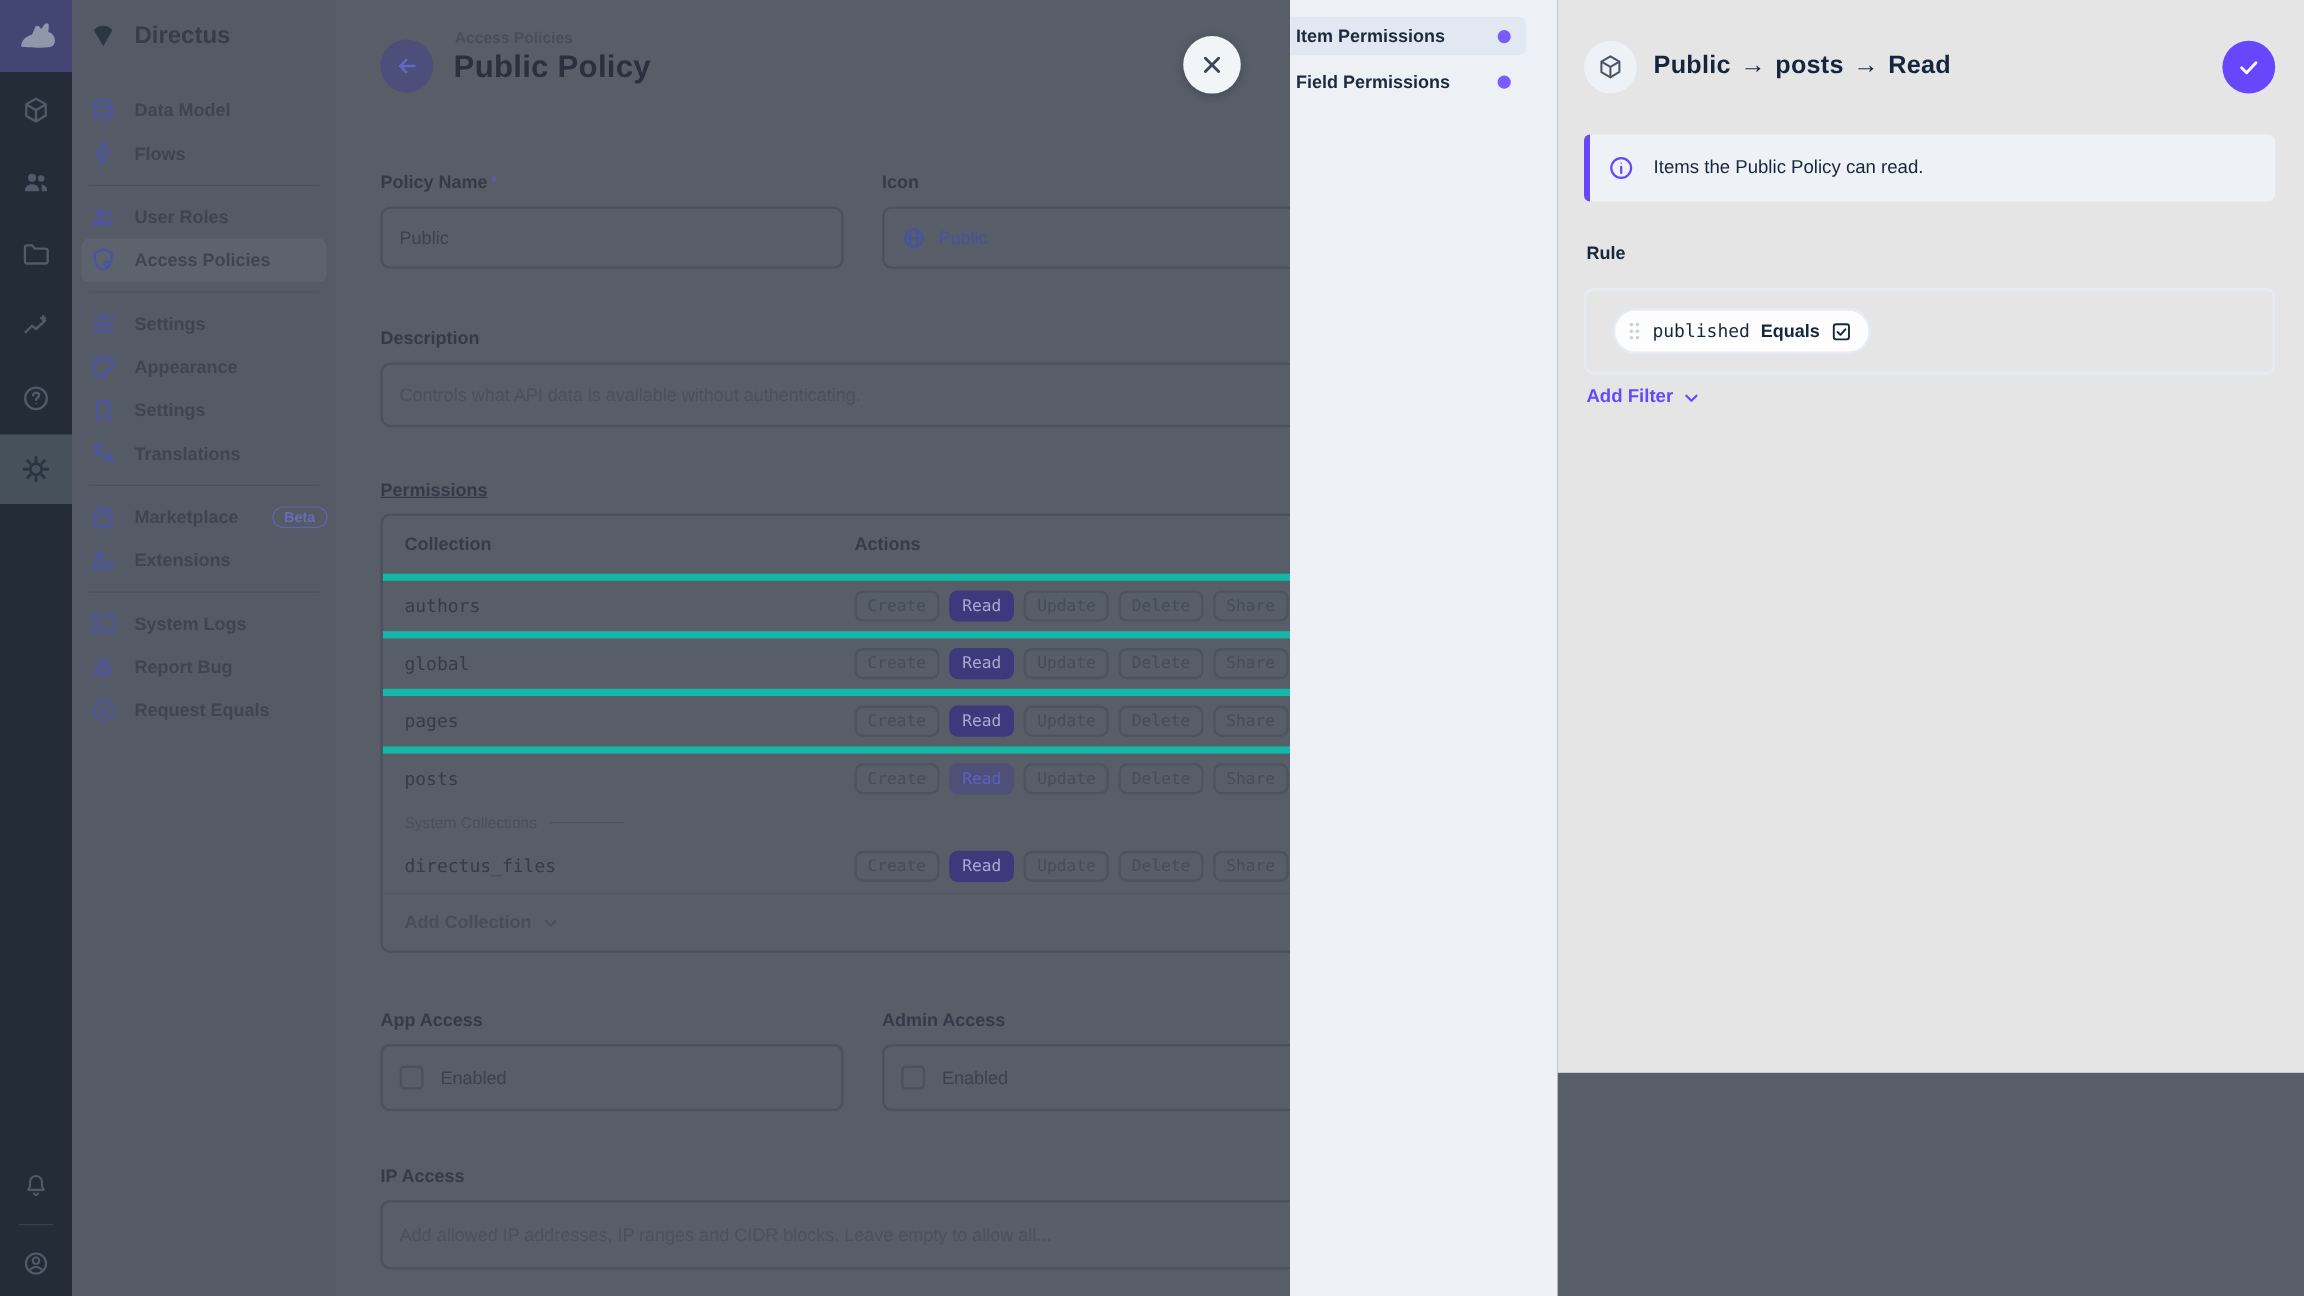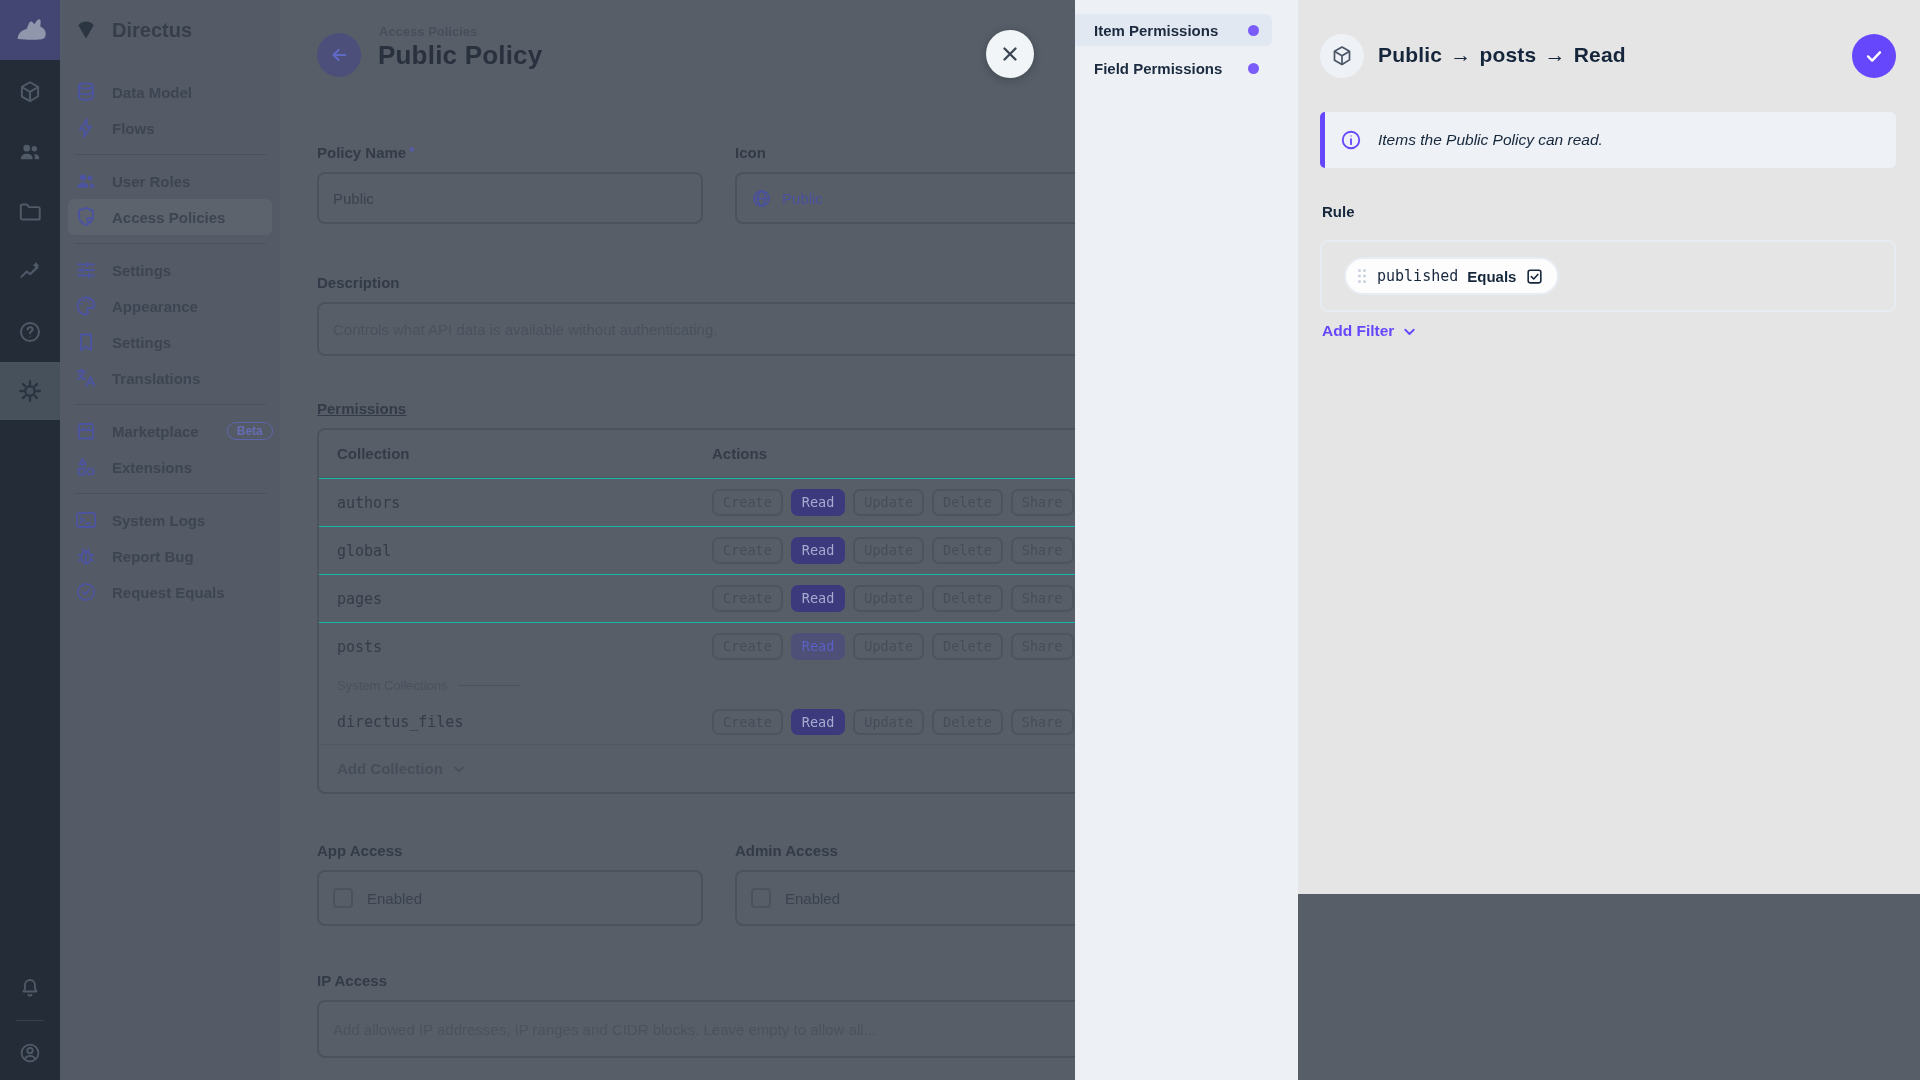--- a/index.html
+++ b/index.html
@@ -42,48 +42,48 @@
   input.bare{width:100%;height:100%;border:none;outline:none;background:transparent;font-family:"Liberation Sans",sans-serif;font-size:15px;color:#3A424F;}
   input.bare.muted{color:#49515D;}
   input.bare::placeholder{color:#4A525D;opacity:1;}
   .icon-field-text{font-size:15px;color:#4A519E;}
   .icon-field .globe{color:#4A519E;}
 
   
   .perm-table{left:317px;top:428px;width:803px;border:2px solid #4A525D;border-radius:8px;z-index:11;overflow:hidden;}
   .perm-head{display:flex;align-items:center;height:48px;padding:0 18px;color:#343C49;font-size:15px;font-weight:700;border-bottom:1px solid #505762;}
   .perm-head .col-coll{width:375px;}
-  .perm-row{display:flex;align-items:center;height:48px;padding:0 18px;border-top:1px solid #14b8a6;}
+  .perm-row{display:flex;align-items:center;height:48px;padding:0 18px;border-top:6px solid #14b8a6;}
   .perm-row:first-of-type{border-top:none;}
   .coll-name{width:375px;font-family:"DejaVu Sans Mono",monospace;font-size:15px;color:#343C49;}
   .acts{display:flex;gap:8px;}
   .act{font-family:"DejaVu Sans Mono",monospace;font-size:13.5px;color:#454D59;border:2px solid #4C545F;border-radius:7px;padding:3px 9px;background:transparent;line-height:1.2;}
   .act.read-full{background:#3C3A7D;border-color:#3C3A7D;color:#A6ABCF;}
   .act.read-edit{background:#4E5078;border-color:#4E5078;color:#5A60C4;}
   .sys-row{display:flex;align-items:center;height:30px;padding:0 18px;gap:10px;}
   .sys-label{font-size:13px;color:#49515D;}
   .sys-line{width:62px;height:1px;background:#4A525D;}
   .addcoll-row{display:flex;align-items:center;height:48px;padding:0 18px;gap:8px;border-top:1px solid #505762;color:#464E5A;font-size:15px;font-weight:600;}
 
   .chk{width:20px;height:20px;border:2px solid #4A525D;border-radius:4px;flex:0 0 auto;}
   .chk-label{font-size:15px;color:#3A424F;}
 
   
   .dsidebar{left:1075px;top:0;width:223px;height:1080px;background:#EDF1F6;z-index:50;padding:14px 0;}
-  .dtab{display:flex;align-items:center;justify-content:space-between;height:32px;margin:0 26px 6px 0;padding:0 13px 0 19px;border-radius:0 6px 6px 0;color:#1B2A3E;font-size:15px;font-weight:600;}
+  .dtab{display:flex;align-items:center;justify-content:space-between;height:32px;margin:0 26px 6px 0;padding:0 13px 0 5px;border-radius:0 6px 6px 0;color:#1B2A3E;font-size:15px;font-weight:600;}
   .dtab.active{background:#E2E8F1;}
   .dot{width:11px;height:11px;border-radius:50%;background:#7A5CFA;}
 
   
   .drawer{left:1298px;top:0;width:622px;height:894px;background:#e5e5e5;z-index:50;}
   .dheader-icon{left:22px;top:34px;width:44px;height:44px;border-radius:50%;background:#EEF1F6;display:flex;align-items:center;justify-content:center;color:#4A5565;}
   .dtitle{left:80px;top:43px;font-size:21px;font-weight:700;color:#15263C;letter-spacing:.2px;}
   .dtitle .sep{margin:0 8px;font-weight:400;}
   .save-btn{left:554px;top:34px;width:44px;height:44px;border-radius:50%;background:#6747FB;border:none;display:flex;align-items:center;justify-content:center;color:#fff;}
-  .banner{left:22px;top:112px;width:576px;height:56px;background:#EEF1F5;border-radius:6px;display:flex;align-items:center;gap:16px;padding:0 18px 0 20px;font-style:italic;}
+  .banner{left:22px;top:112px;width:576px;height:56px;background:#EEF1F5;border-radius:6px;display:flex;align-items:center;gap:16px;padding:0 18px 0 20px;}
   .banner-bar{position:absolute;left:0;top:0;width:5px;height:56px;background:#6747FB;border-radius:6px 0 0 6px;}
   .banner-icon{color:#6747FB;flex:0 0 22px;}
   .banner-text{font-size:15.5px;color:#16273C;}
   .rule-label{left:24px;top:203px;font-size:15px;font-weight:600;color:#16273C;}
   .rule-box{left:22px;top:240px;width:576px;height:72px;border:2px solid #E7EBF2;border-radius:8px;display:flex;align-items:center;padding:0 22px;}
   .filter-pill{display:inline-flex;align-items:center;gap:9px;height:38px;padding:0 13px 0 10px;border:2px solid #E7EBF2;border-radius:19px;background:#FDFDFE;}
   .drag-dots{color:#C9D1DC;}
   .pill-field{font-family:"DejaVu Sans Mono",monospace;font-size:15px;color:#16273C;}
   .pill-op{font-size:15px;font-weight:700;color:#16273C;}
   .pill-check{color:#16273C;}

